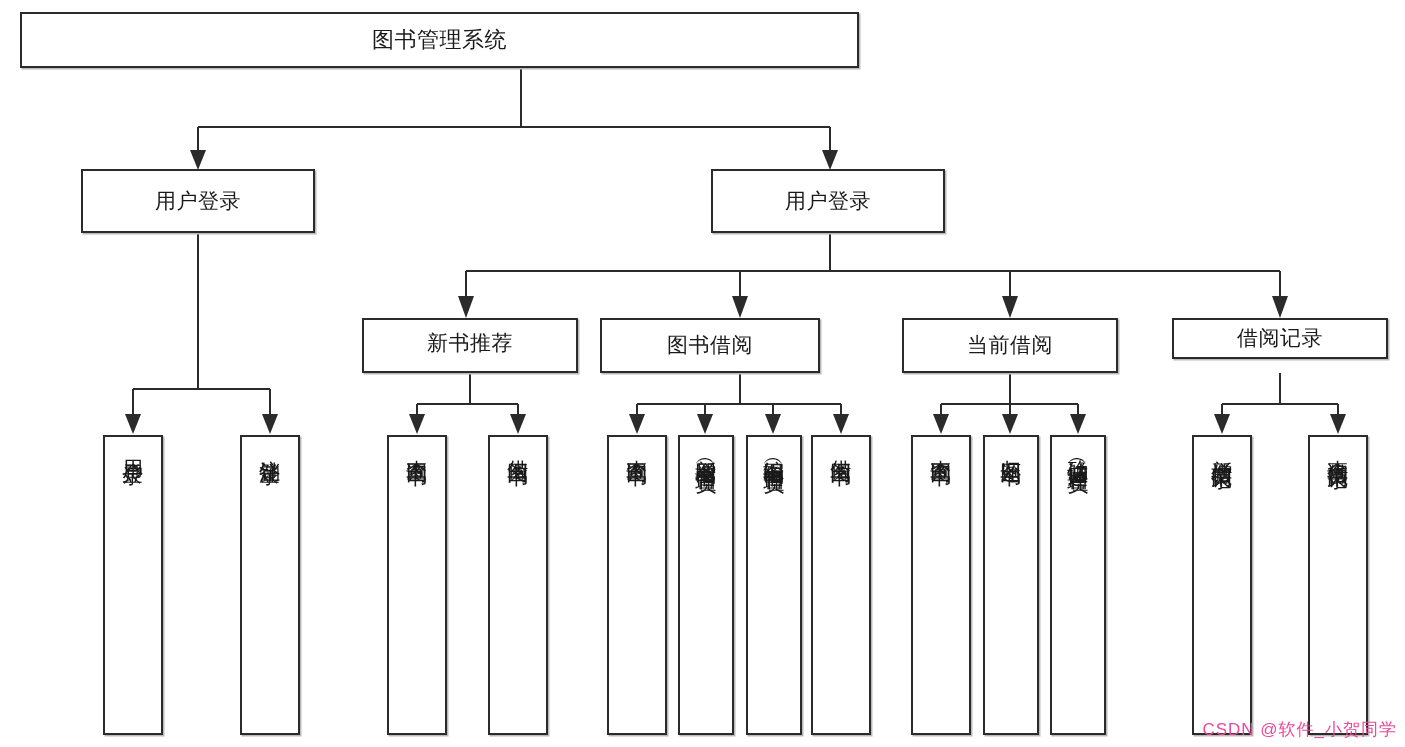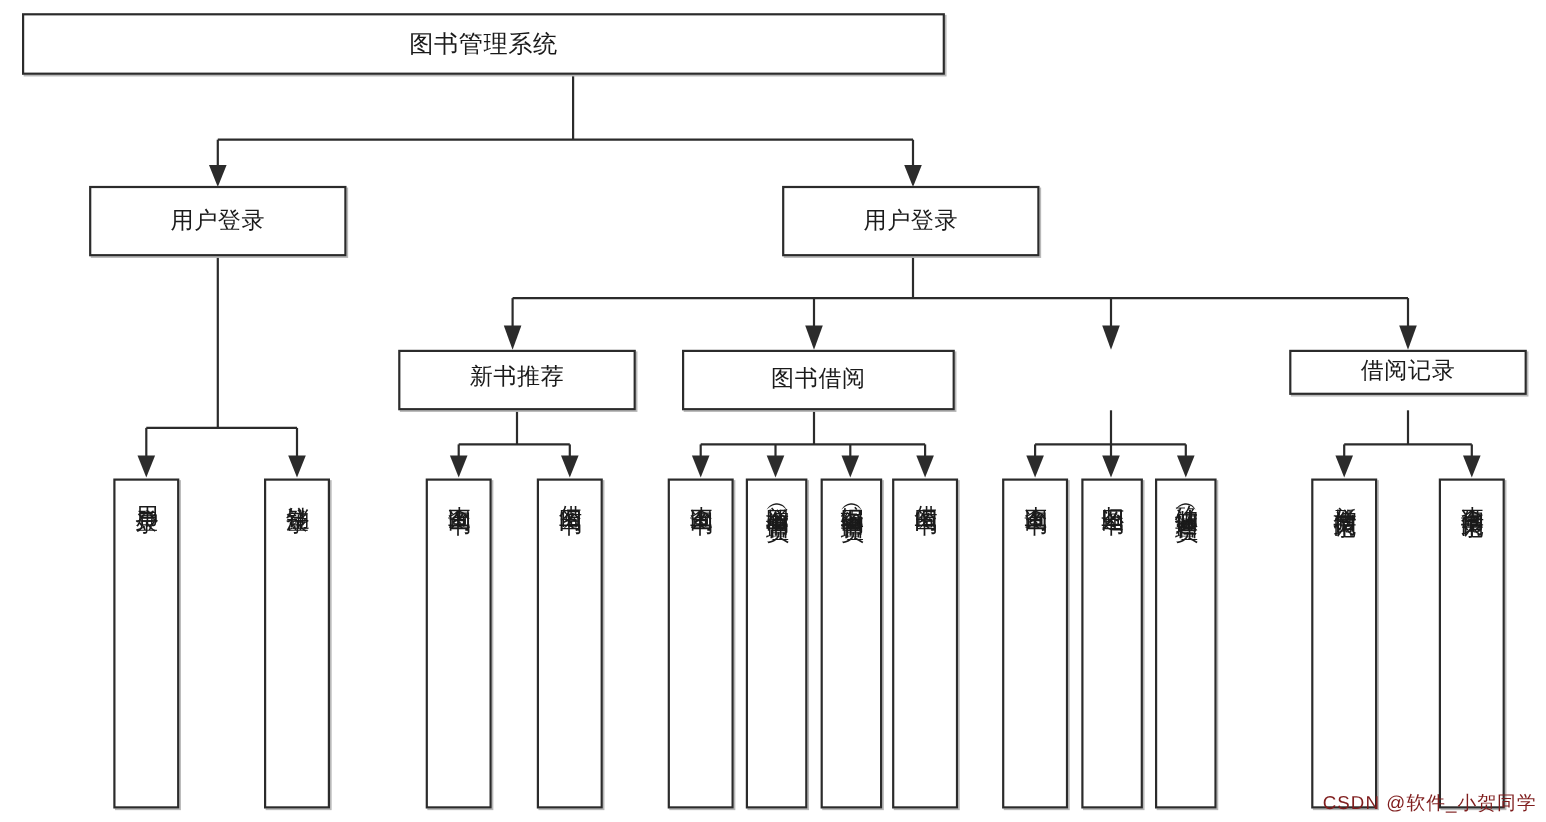--- a/index.html
+++ b/index.html
@@ -66,21 +66,21 @@
   }
   #wires polygon{
     fill:#2b2b2b;
   }
   
   #watermark{
     position:absolute;
     right:8px;
     bottom:6px;
     font-size:17px;
-    color:#7f1d1d;
+    color:#ec4899;
     letter-spacing:1px;
     user-select:none;
     white-space:nowrap;
   }
 </style>
 </head>
 <body>
 
 <div id="canvas">
 
@@ -155,24 +155,27 @@
   </div>
 
   <div class="node h" style="left:711px;top:169px;width:234px;height:64px;">
     <span class="label">用户登录</span>
   </div>
 
   <div class="node h" style="left:362px;top:318px;width:216px;height:55px;font-family:Liberation Mono, monospace;">
     <span class="label">新书推荐</span>
   </div>
 
-  <div class="node h" style="left:620px;top:318px;width:248px;height:55px;">
+  <div class="node h" style="left:600px;top:318px;width:220px;height:55px;font-family:Liberation Serif, serif;">
     <span class="label">图书借阅</span>
   </div>
 
+  <div class="node h" style="left:902px;top:318px;width:216px;height:55px;">
+    <span class="label">当前借阅</span>
+  </div>
 
   <div class="node h" style="left:1172px;top:318px;width:216px;height:41px;">
     <span class="label">借阅记录</span>
   </div>
 
   <div class="node v" style="left:103px;top:435px;width:60px;height:300px;">
     <span class="label">用户登录</span>
   </div>
 
   <div class="node v" style="left:240px;top:435px;width:60px;height:300px;">

